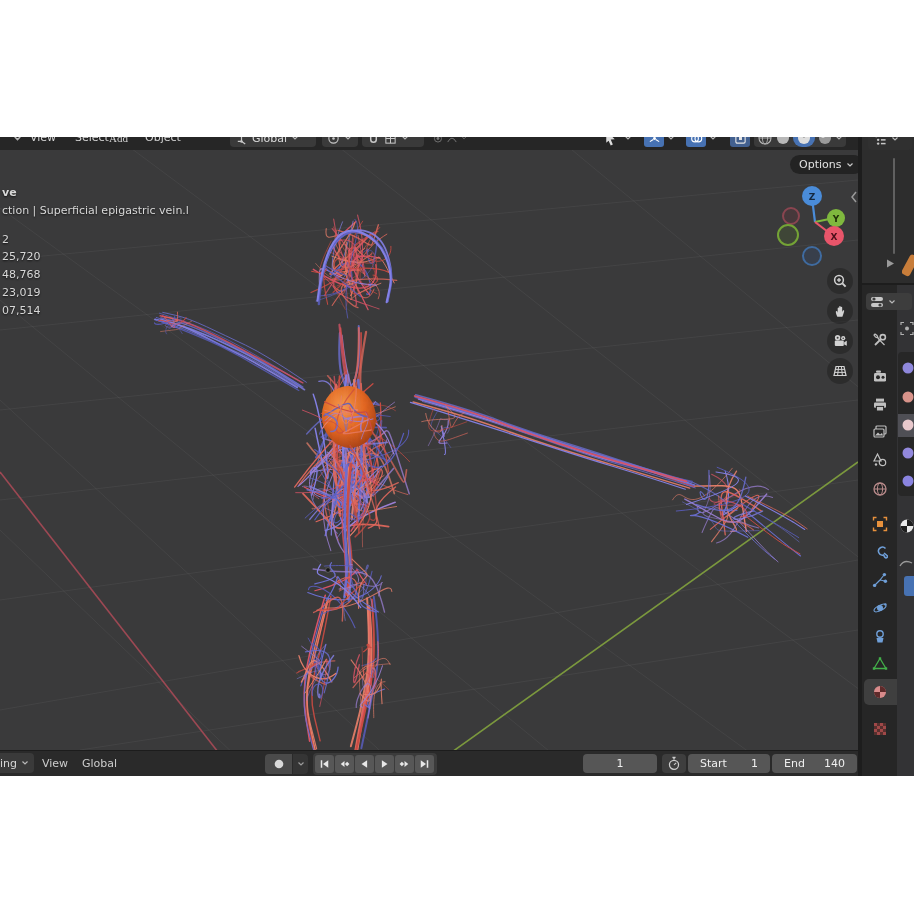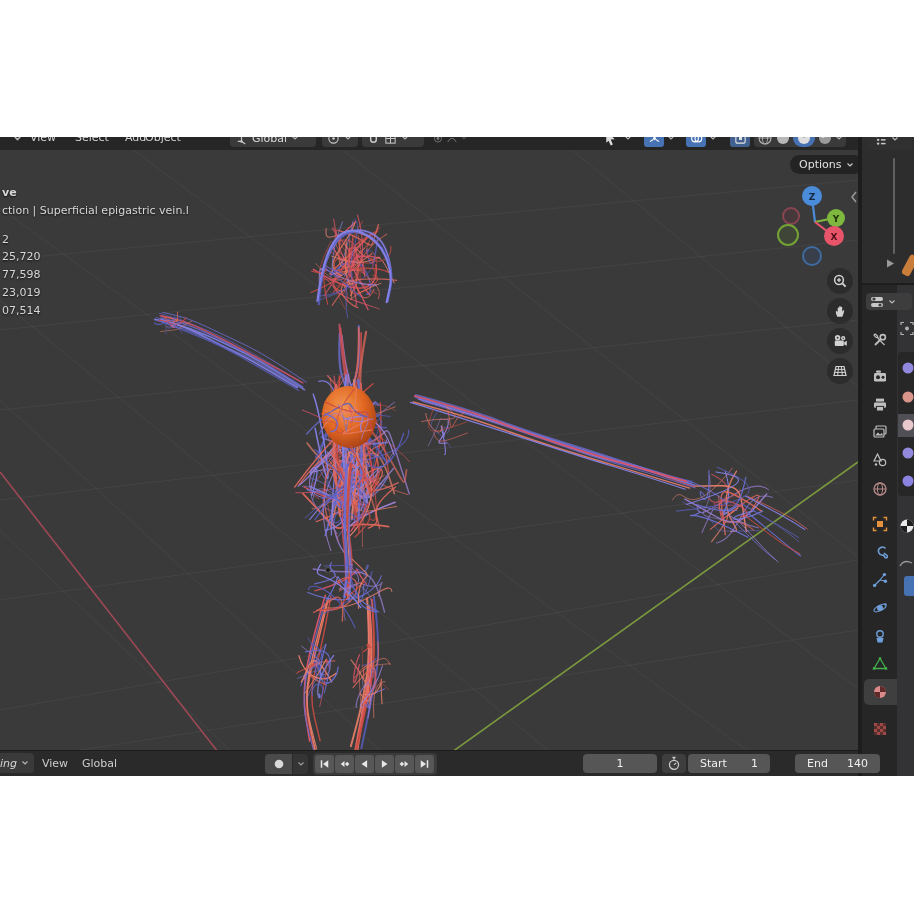--- a/index.html
+++ b/index.html
@@ -385,21 +385,21 @@
           <path d="M358.61469827464794 458.2856888410164 C355.78714059976016 408.92611099714225 383.9977246891082 440.4754865995644 352.0306972461293 409.0875717276866" stroke="#e87f6a" stroke-width="1.203760995529592" fill="none" stroke-linecap="round" opacity="0.851355538633652"></path>
           <path d="M360.7827812969047 457.5155935599356 C329.89193511977527 414.72145108765113 308.9751914941488 433.46714399243336 320.6101620742949 414.4404399348269" stroke="#8481e6" stroke-width="1.2512340549379588" fill="none" stroke-linecap="round" opacity="0.9999409708660095"></path>
         </g>
       <circle cx="328" cy="420" r="2.4" fill="#161616" stroke="#6a6a6a" stroke-width="0.8"></circle>
     </svg>
 
     <div class="ovl" style="top:36px;font-weight:bold;">ve</div>
     <div class="ovl" style="top:54px;">ction | Superficial epigastric vein.l</div>
     <div class="ovl" style="top:83px;">2</div>
     <div class="ovl" style="top:100px;">25,720</div>
-    <div class="ovl" style="top:118px;">77,598</div>
+    <div class="ovl" style="top:118px;">48,768</div>
     <div class="ovl" style="top:136px;">23,019</div>
     <div class="ovl" style="top:154px;">07,514</div>
 
     <div class="options-pill">
       <span>Options</span>
       <svg width="8" height="6" viewBox="0 0 8 6">
           <path d="M1.5 1.5 L4 4 L6.5 1.5" stroke="#c8c8c8" stroke-width="1.2" fill="none"></path>
         </svg>
     </div>
 
@@ -452,21 +452,21 @@
         </svg>
     </div>
   </div>
 
   <div class="vheader">
     <svg class="abs" style="left:13px;top:9px;" width="9" height="7" viewBox="0 0 8 6">
         <path d="M1.5 1.5 L4 4 L6.5 1.5" stroke="#b8b8b8" stroke-width="1.3" fill="none"></path>
       </svg>
     <div class="menu-item" style="left:30px;">View</div>
     <div class="menu-item" style="left:67px;margin-left:8px;">Select</div>
-    <div class="menu-item" style="left:125px;">Add</div>
+    <div class="menu-item" style="left:109px;font-family:Liberation Serif, serif;">Add</div>
     <div class="menu-item" style="left:145px;">Object</div>
 
     <div class="hbtn" style="left:230px;width:86px;">
       <svg width="13" height="13" viewBox="0 0 14 14">
         <path d="M7 1 L7 10 M3 10 L7 10 L11 13" stroke="#c8c8c8" stroke-width="1.3" fill="none"></path>
         <circle cx="7" cy="10.2" r="1.4" fill="#c8c8c8"></circle>
         </svg>
       <span style="color:#dcdcdc;font-size:11px;">Global</span>
       <svg width="8" height="6" viewBox="0 0 8 6">
           <path d="M1.5 1.5 L4 4 L6.5 1.5" stroke="#b8b8b8" stroke-width="1.2" fill="none"></path>
@@ -746,21 +746,21 @@
         <rect x="2" y="8" width="3" height="3" fill="#a04848"></rect>
           <rect x="8" y="8" width="3" height="3" fill="#a04848"></rect>
         <rect x="5" y="11" width="3" height="3" fill="#a04848"></rect>
           <rect x="11" y="11" width="3" height="3" fill="#a04848"></rect>
         </svg>
     </div>
   </div>
 
   <div class="timeline">
     <div class="hbtn" style="left:-28px;top:2px;width:62px;height:20px;background:#3a3a3a;justify-content:flex-end;">
-      <span style="color:#d6d6d6;font-size:11px;font-style:italic;">ing</span>
+      <span style="color:#d6d6d6;font-size:11px;">ing</span>
       <svg width="8" height="6" viewBox="0 0 8 6">
           <path d="M1.5 1.5 L4 4 L6.5 1.5" stroke="#b8b8b8" stroke-width="1.2" fill="none"></path>
         </svg>
     </div>
     <div class="tl-menu" style="left:42px;">View</div>
     <div class="tl-menu" style="left:82px;">Global</div>
 
     <div class="abs" style="left:265px;top:3px;width:27px;height:20px;background:#4a4a4a;border-radius:4px 0 0 4px;display:flex;align-items:center;justify-content:center;">
       <svg width="10" height="10">
           <circle cx="5" cy="5" r="4.3" fill="#dadada"></circle>
@@ -817,18 +817,18 @@
         <circle cx="8" cy="10" r="5.2" fill="none" stroke="#cdcdcd" stroke-width="1.4"></circle>
         <line x1="8" y1="10" x2="10.5" y2="7.8" stroke="#cdcdcd" stroke-width="1.3"></line>
         <line x1="8" y1="1.6" x2="8" y2="4" stroke="#cdcdcd" stroke-width="1.6"></line>
         <line x1="6.2" y1="1.6" x2="9.8" y2="1.6" stroke="#cdcdcd" stroke-width="1.6"></line>
         </svg>
     </div>
     <div class="field" style="left:688px;width:82px;text-align:right;">
       <span>Start</span>
       <span>1</span>
     </div>
-    <div class="field" style="left:795px;width:85px;">
+    <div class="field" style="left:772px;width:85px;">
       <span>End</span>
       <span>140</span>
     </div>
   </div>
 </div>
 
 </body></html>

